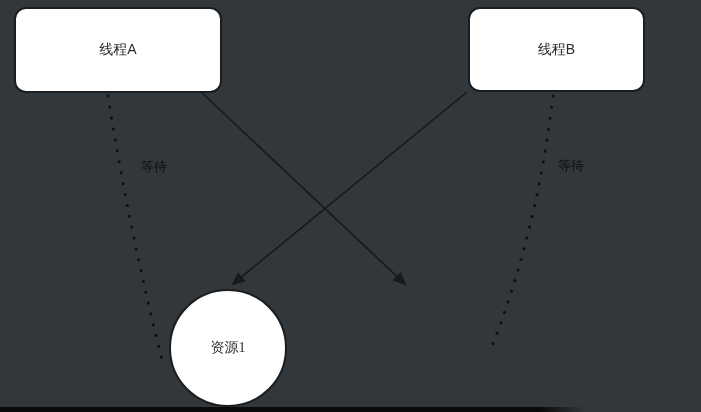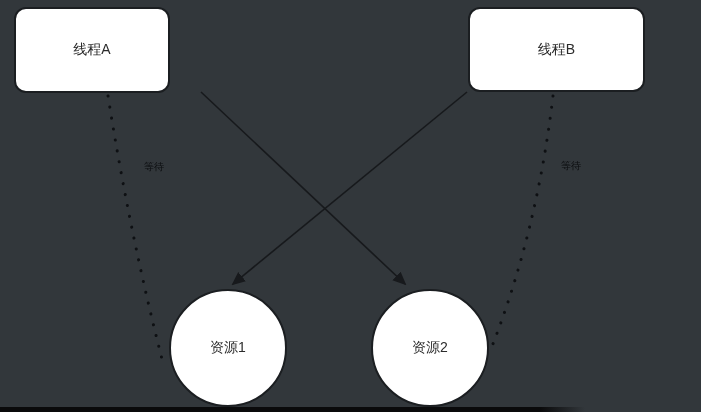--- a/index.html
+++ b/index.html
@@ -36,39 +36,40 @@
     display: flex;
     align-items: center;
     justify-content: center;
     background: #ffffff;
     border: 2px solid #1b1e21;
     box-sizing: border-box;
     color: #2b2b2b;
     font-size: 14px;
   }
   .node.rect {
-    width: 156px;
+    width: 208px;
     height: 86px;
     border-radius: 12px;
   }
   .node.circle {
     width: 118px;
     height: 118px;
     border-radius: 50%;
+    font-family: Liberation Serif, serif;
   }
   #node-thread-a { left: 14px;  top: 7px; }
   #node-thread-b { left: 468px; top: 7px; width: 177px; height: 85px; text-align: center; }
   #node-resource-1 { left: 169px; top: 289px; }
   #node-resource-2 { left: 371px; top: 289px; }
 
   .wait-label {
     position: absolute;
     transform: translate(-50%, -50%);
     color: #0c0e10;
-    font-size: 10px;
+    font-size: 13px;
     white-space: nowrap;
   }
   #wait-label-left  { left: 154px; top: 167px; }
   #wait-label-right { left: 571px; top: 166px; }
 
   .bottom-bar {
     position: absolute;
     left: 0;
     top: 407px;
     width: 585px;
@@ -102,23 +103,20 @@
   </div>
 
   <div class="node rect" id="node-thread-b">
     <span>线程B</span>
   </div>
 
   <div class="node circle" id="node-resource-1">
     <span>资源1</span>
   </div>
 
-  <div class="node circle" id="node-resource-2">
-    <span>资源2</span>
-  </div>
 
   <div class="wait-label" id="wait-label-left">等待</div>
 
   <div class="wait-label" id="wait-label-right">等待</div>
 
   <div class="bottom-bar"></div>
 
 </div>
 
 </body></html>

